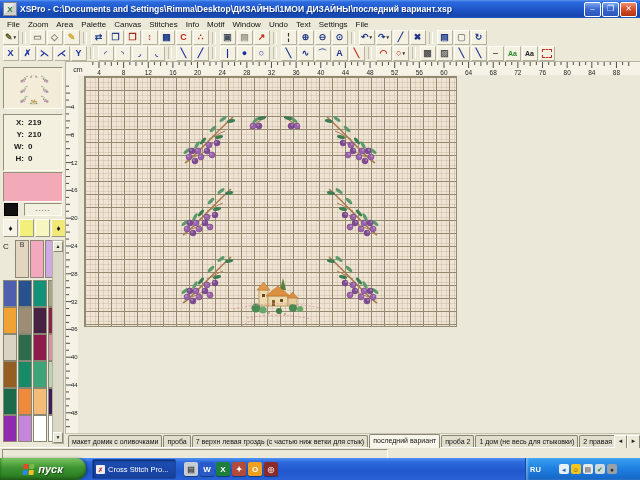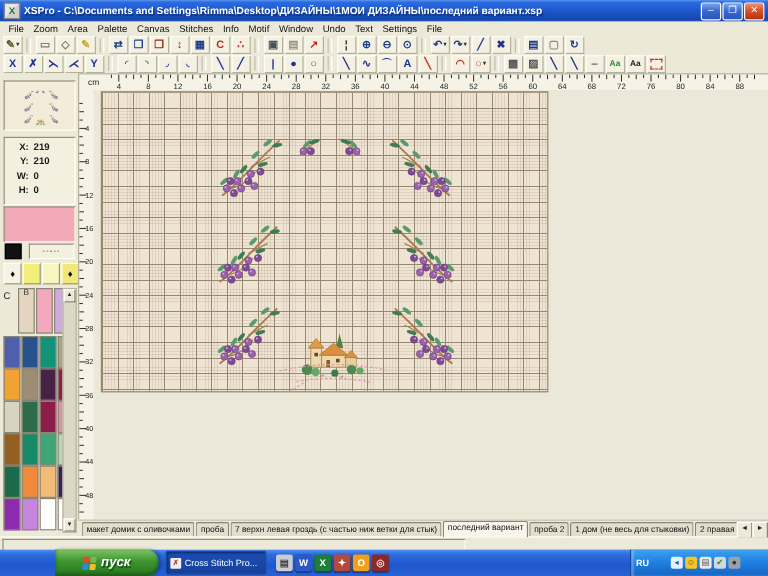--- a/index.html
+++ b/index.html
@@ -92,21 +92,21 @@
     font-size:6px;text-align:center;line-height:11px;color:#222;}
 
   
   .statusbar{position:absolute;left:0;right:0;top:447px;height:11px;background:#ece9d8;border-top:1px solid #fff;display:flex;}
   .status-panel{border:1px solid;border-color:#94907e #fffef2 #fffef2 #94907e;height:8px;margin-top:1px;}
   .status-left{width:384px;margin-left:2px;}
   .status-right{flex:1;margin:1px 2px 0 2px;font-size:7.5px;line-height:8px;text-align:center;color:#111;}
 
   
   .taskbar{position:absolute;left:0;right:0;top:458px;height:22px;display:flex;align-items:center;
-    background:linear-gradient(180deg,#4f91f6 0%,#2e6bdc 18%,#2058cc 60%,#2862d6 100%);padding-left:46px;}
+    background:linear-gradient(180deg,#4f91f6 0%,#2e6bdc 18%,#2058cc 60%,#2862d6 100%);}
   .startbtn{flex:0 0 auto;width:86px;height:22px;border-radius:0 10px 10px 0;
     background:linear-gradient(180deg,#7cc464 0%,#3d9430 45%,#2c7d22 90%,#38882c 100%);
     display:flex;align-items:center;justify-content:center;gap:4px;color:#fff;
     font-size:11px;font-weight:bold;font-style:italic;text-shadow:1px 1px 1px #1a4a14;
     box-shadow:inset 0 -2px 3px #1e5a18, 2px 0 3px rgba(0,0,0,.3);}
   .flag{width:11px;height:11px;display:grid;grid-template-columns:5px 5px;grid-gap:1px;transform:skewX(-6deg);}
   .flag i{display:block;width:5px;height:5px;border-radius:1px;}
   .taskbtns{display:flex;margin-left:6px;gap:3px;}
   .taskbtn{width:76px;height:18px;border-radius:2px;border:1px solid #1d47a0;
     background:linear-gradient(180deg,#5f9ef8,#3b79e8 60%,#346fdd);

